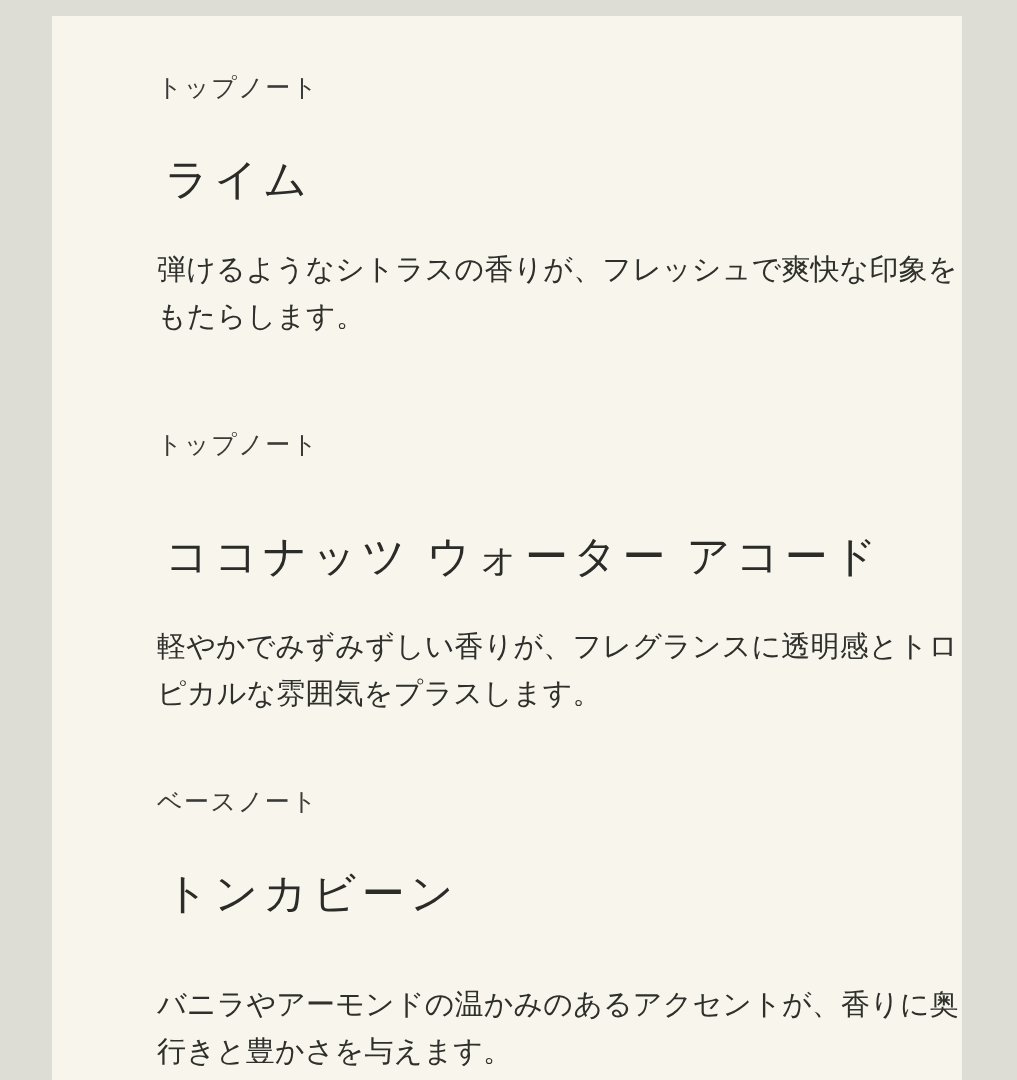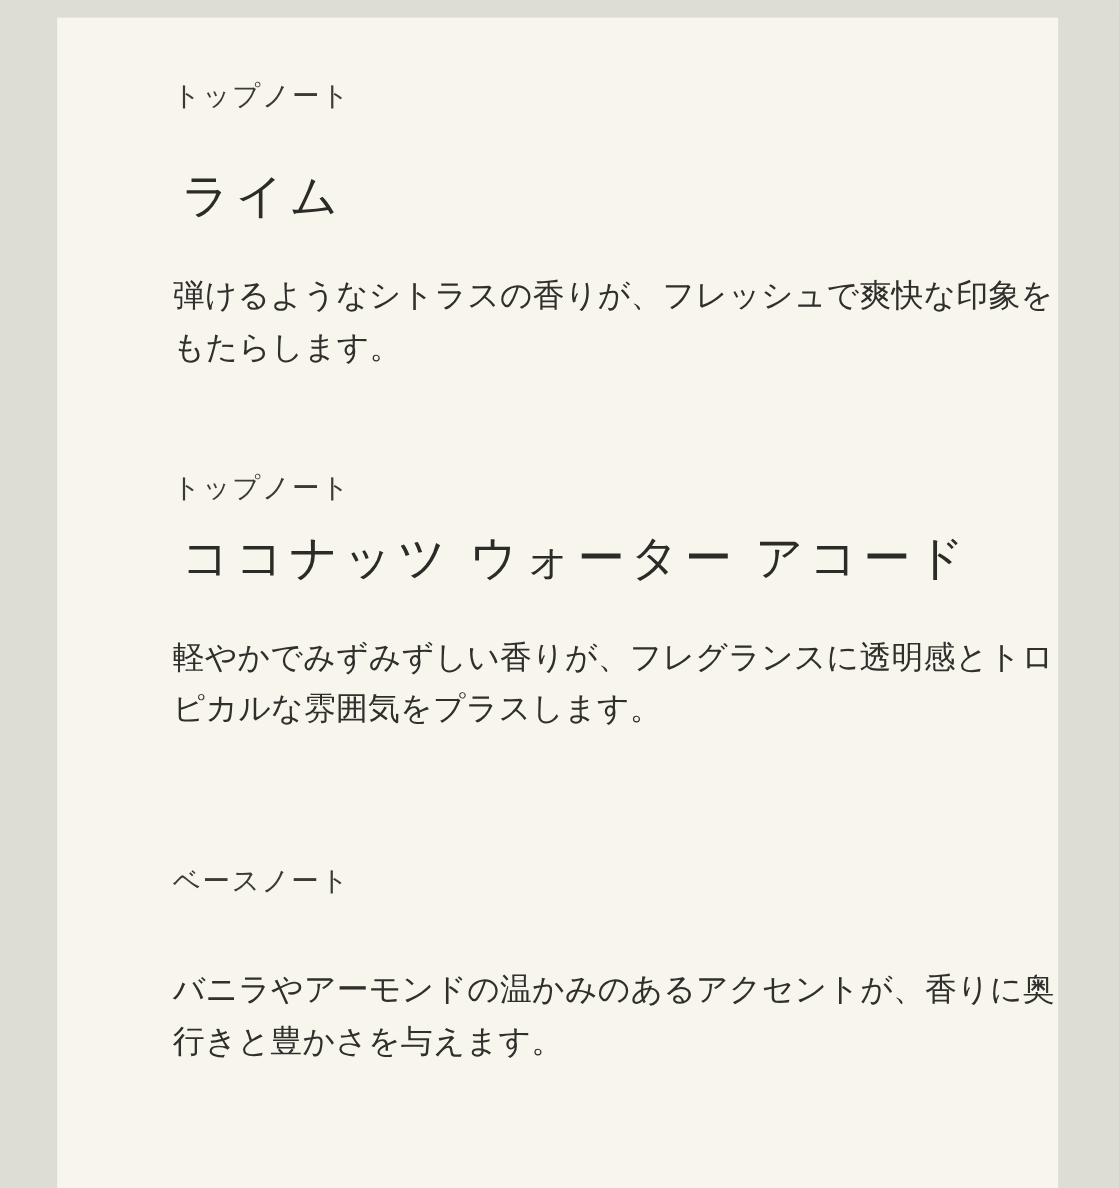--- a/index.html
+++ b/index.html
@@ -69,21 +69,21 @@
     margin: 0;
     width: 805px;
   }
 
   
   #block-0 { position: absolute; top: 56px; left: 0; }
   #block-0 .note-name { margin-top: 52px; }
   #block-0 .note-desc { margin-top: 40px; }
 
   #block-1 { position: absolute; top: 413px; left: 0; }
-  #block-1 .note-name { margin-top: 24px; }
+  #block-1 .note-name { margin-top: 72px; }
   #block-1 .note-desc { margin-top: 40px; }
 
   #block-2 { position: absolute; top: 770px; left: 0; }
   #block-2 .note-name { margin-top: 52px; }
   #block-2 .note-desc { margin-top: 61px; }
 </style>
 </head>
 <body>
 
 <div class="page">
@@ -97,18 +97,19 @@
       </div>
 
       <div class="note-block" id="block-1">
         <div class="note-label">トップノート</div>
         <div class="note-name">ココナッツ ウォーター アコード</div>
         <div class="note-desc">軽やかでみずみずしい香りが、フレグランスに透明感とトロピカルな雰囲気をプラスします。</div>
       </div>
 
       <div class="note-block" id="block-2">
         <div class="note-label">ベースノート</div>
+        <div class="note-name">トンカビーン</div>
         <div class="note-desc">バニラやアーモンドの温かみのあるアクセントが、香りに奥行きと豊かさを与えます。</div>
       </div>
 
     </div>
   </div>
 </div>
 
 </body></html>

